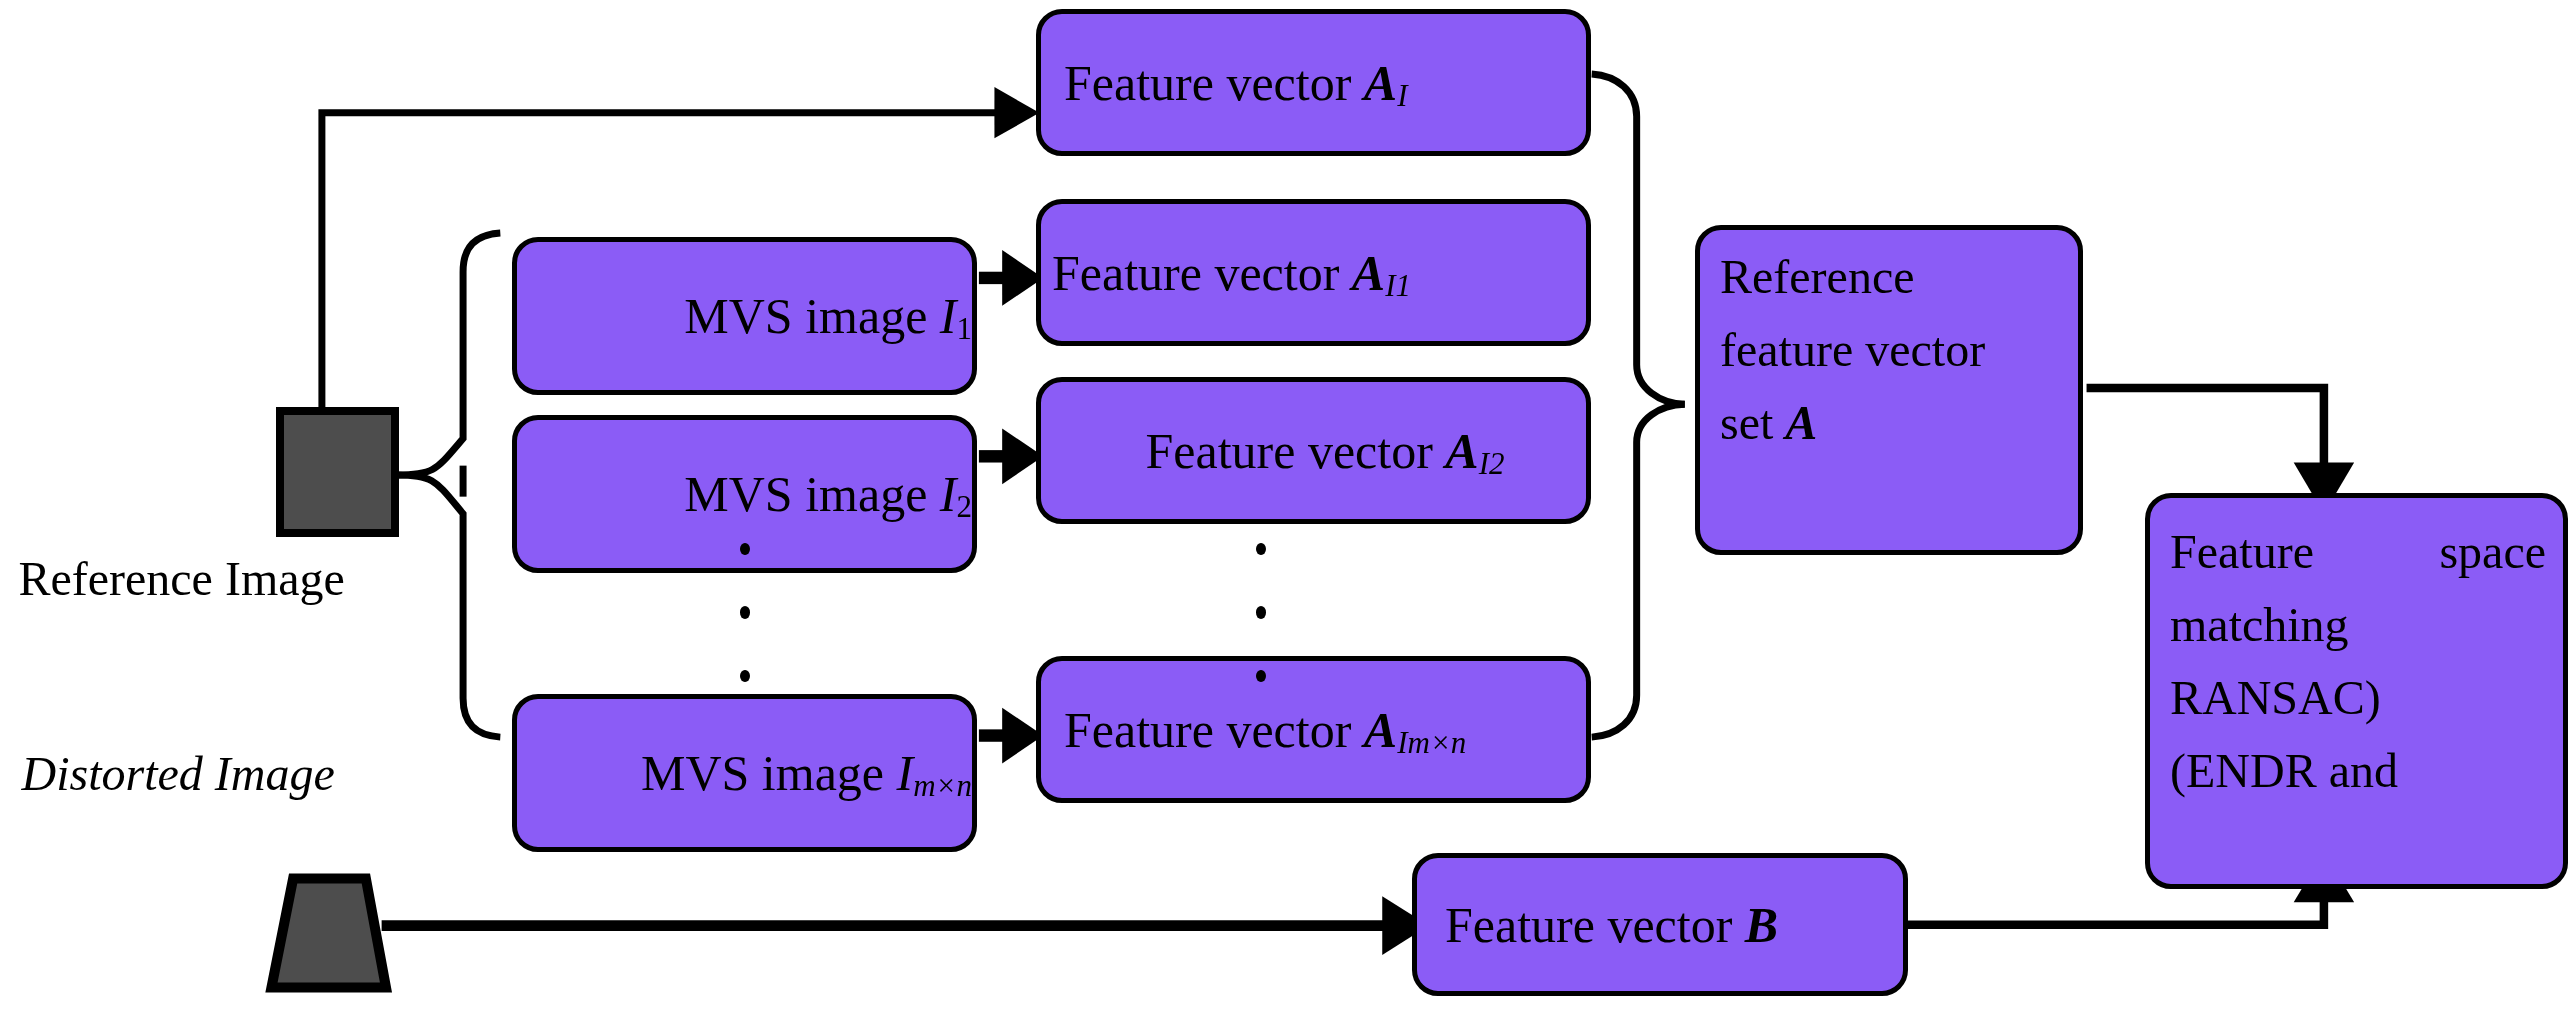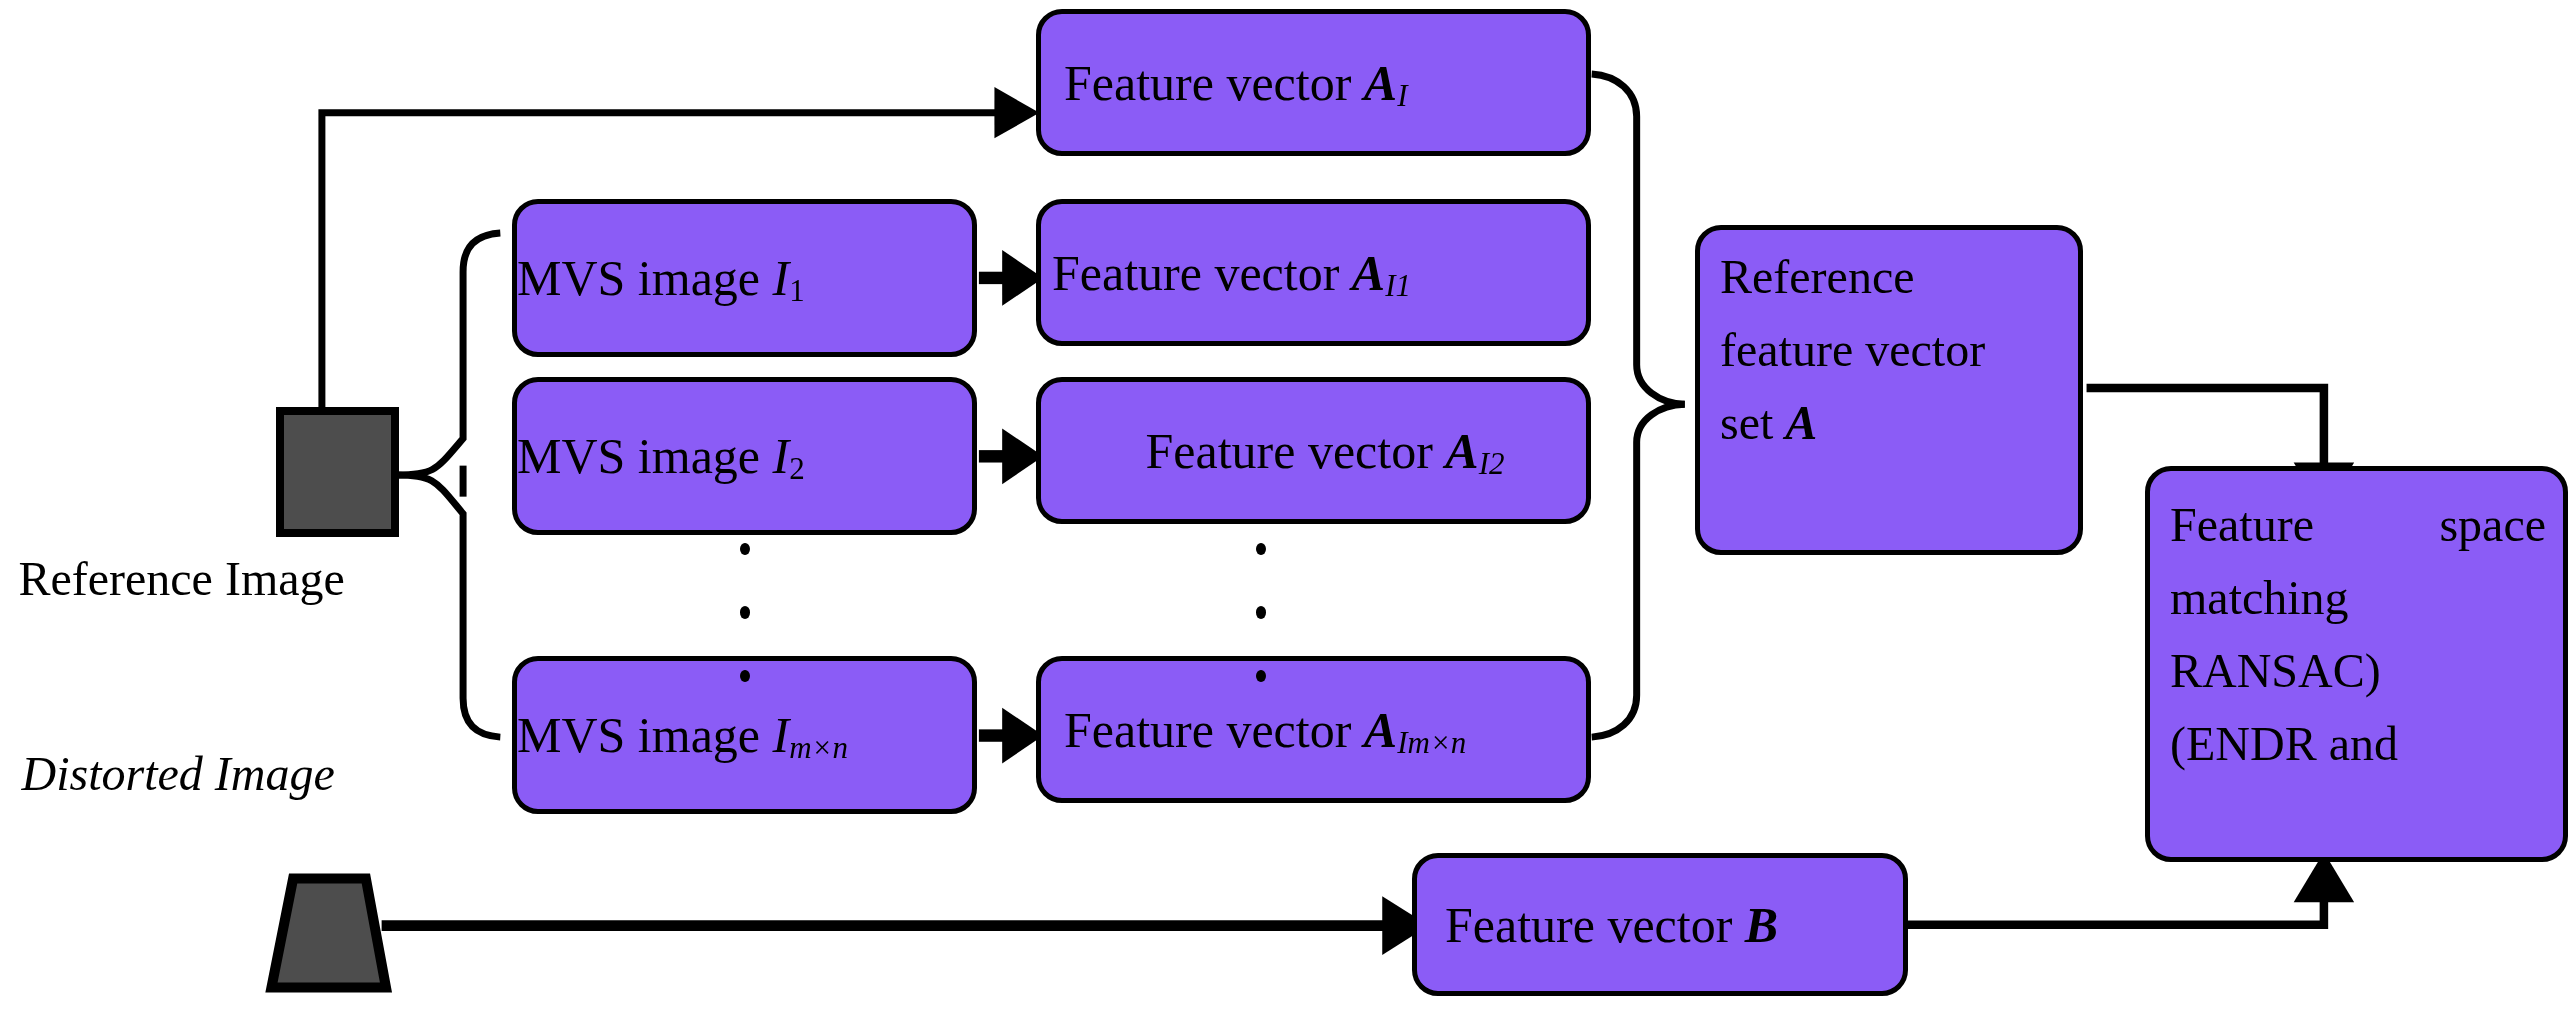--- a/index.html
+++ b/index.html
@@ -16,21 +16,21 @@
     border:5.4px solid #000000;
     border-radius:26px;
     background:#8b5cf6;
     display:flex;
     align-items:center;
     color:#000000;
     font-size:50px;
     line-height:1.0;
     white-space:nowrap;
   }
-  .box.center{justify-content:flex-start;}
+  .box.center{justify-content:flex-end;margin-top:38px;}
   .box.multiline{
     display:block;
     white-space:normal;
     padding:11px 17px 0 20px;
     line-height:1.52;
     font-size:48px;
   }
   .box .ln{display:block;}
   .box .ln.justify{
     display:block;
@@ -167,21 +167,21 @@
     <i></i>
     <i></i>
   </div>
 
   <div class="box multiline" style="left:1695px;top:225px;width:388px;height:330px;">
     <span class="ln">Reference</span>
     <span class="ln">feature vector</span>
     <span class="ln">set <b class="bi">A</b></span>
   </div>
 
-  <div class="box multiline" style="left:2145px;top:466px;width:423px;height:396px;padding-top:18px;">
+  <div class="box multiline" style="left:2145px;top:493px;width:423px;height:396px;padding-top:18px;">
     <span class="ln justify">Feature  space</span>
     <span class="ln">matching</span>
     <span class="ln">RANSAC)</span>
     <span class="ln">(ENDR and</span>
   </div>
 
   <div class="box" style="left:1412px;top:853px;width:496px;height:143px;padding-left:28px;">
     <span>Feature vector <b class="bi">B</b></span>
   </div>
 

